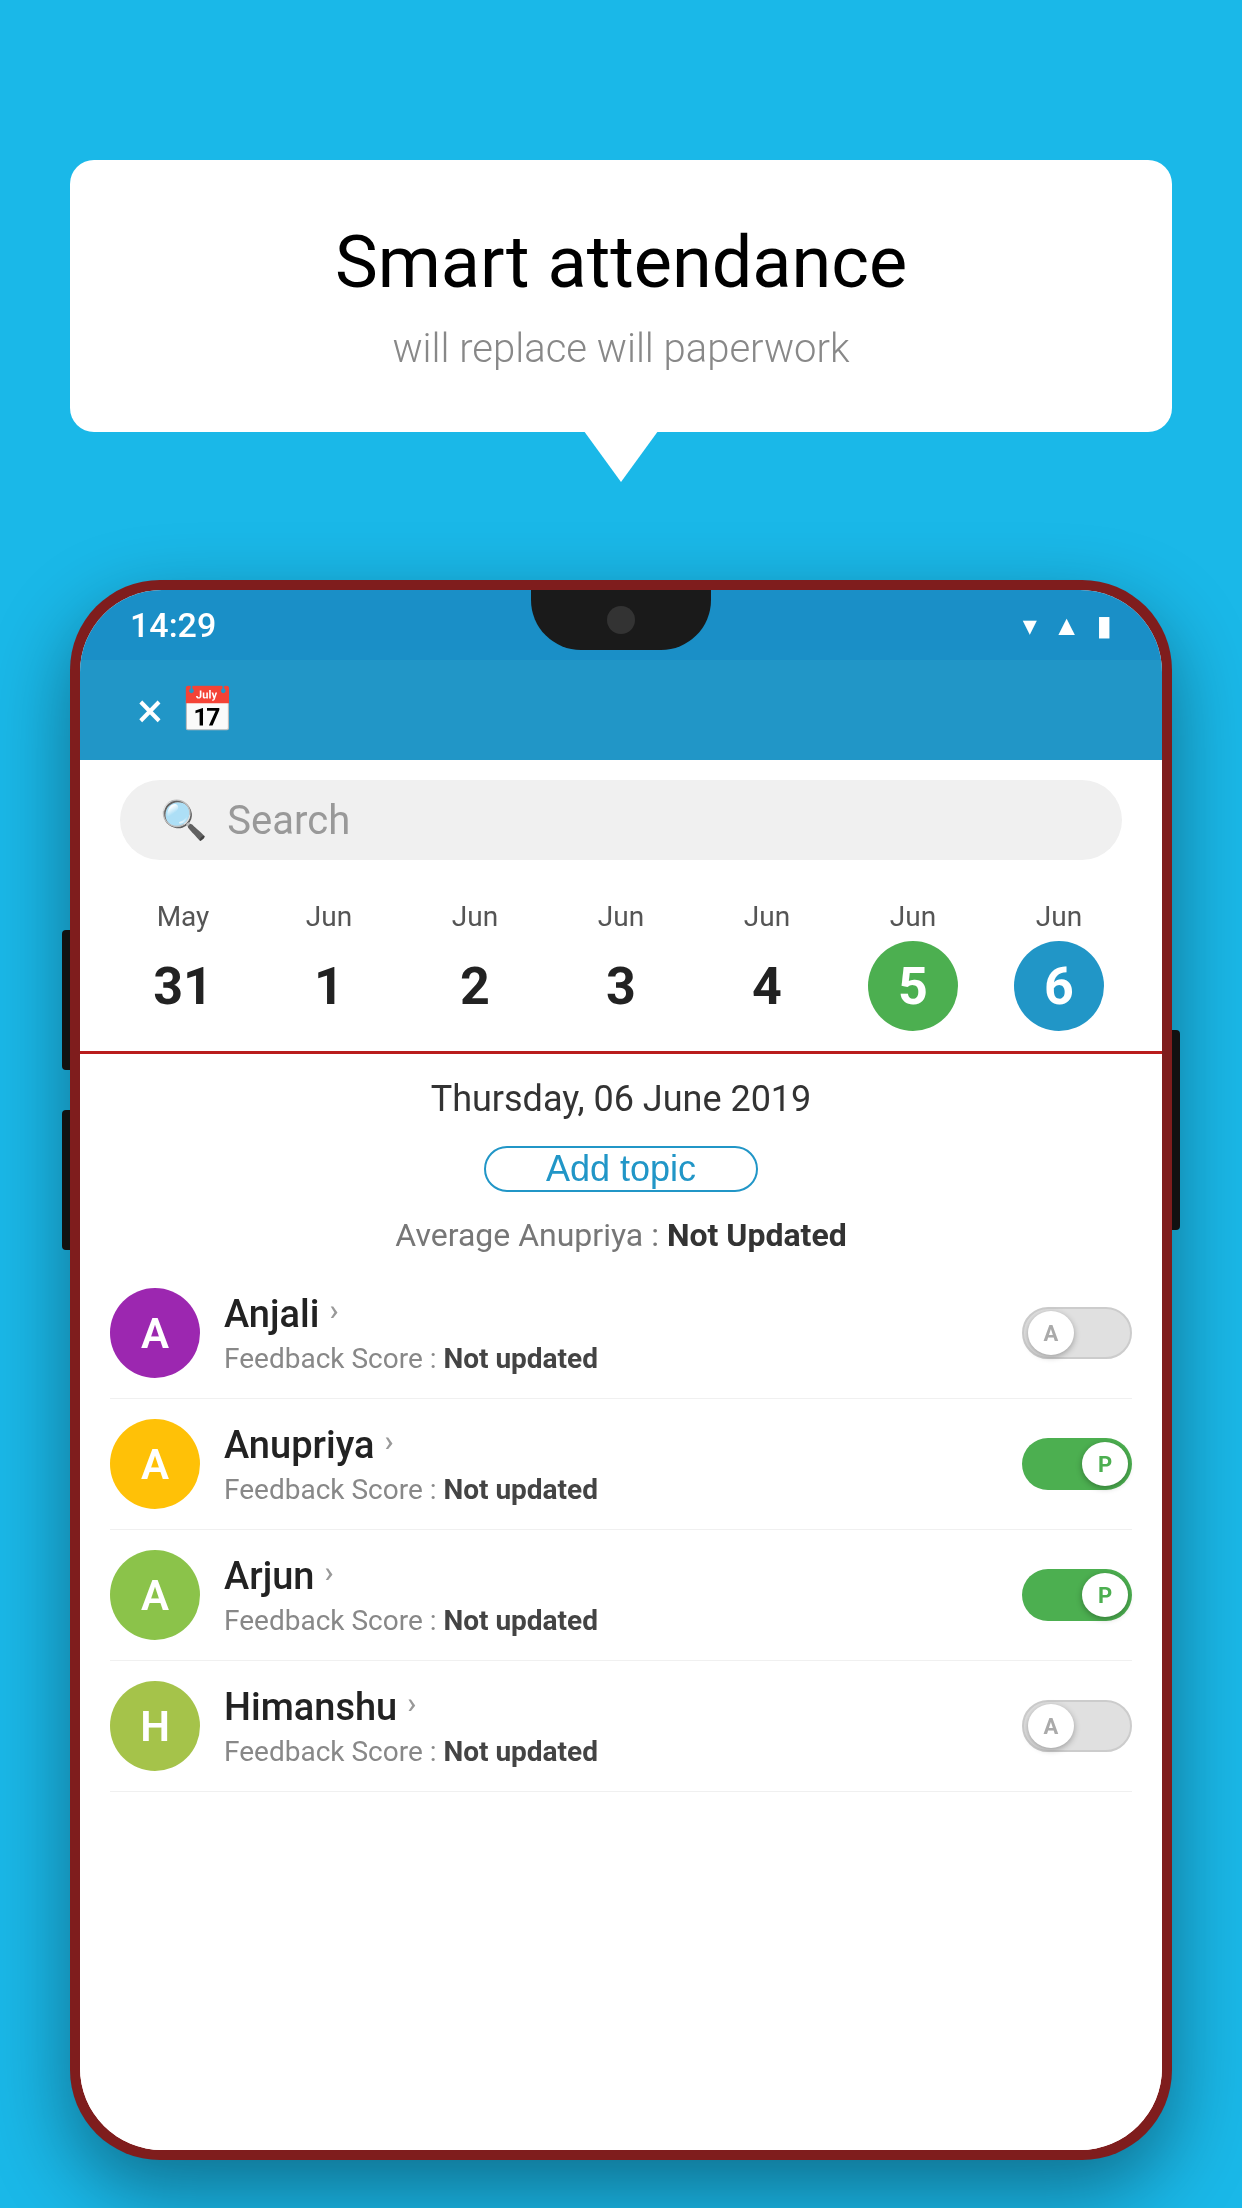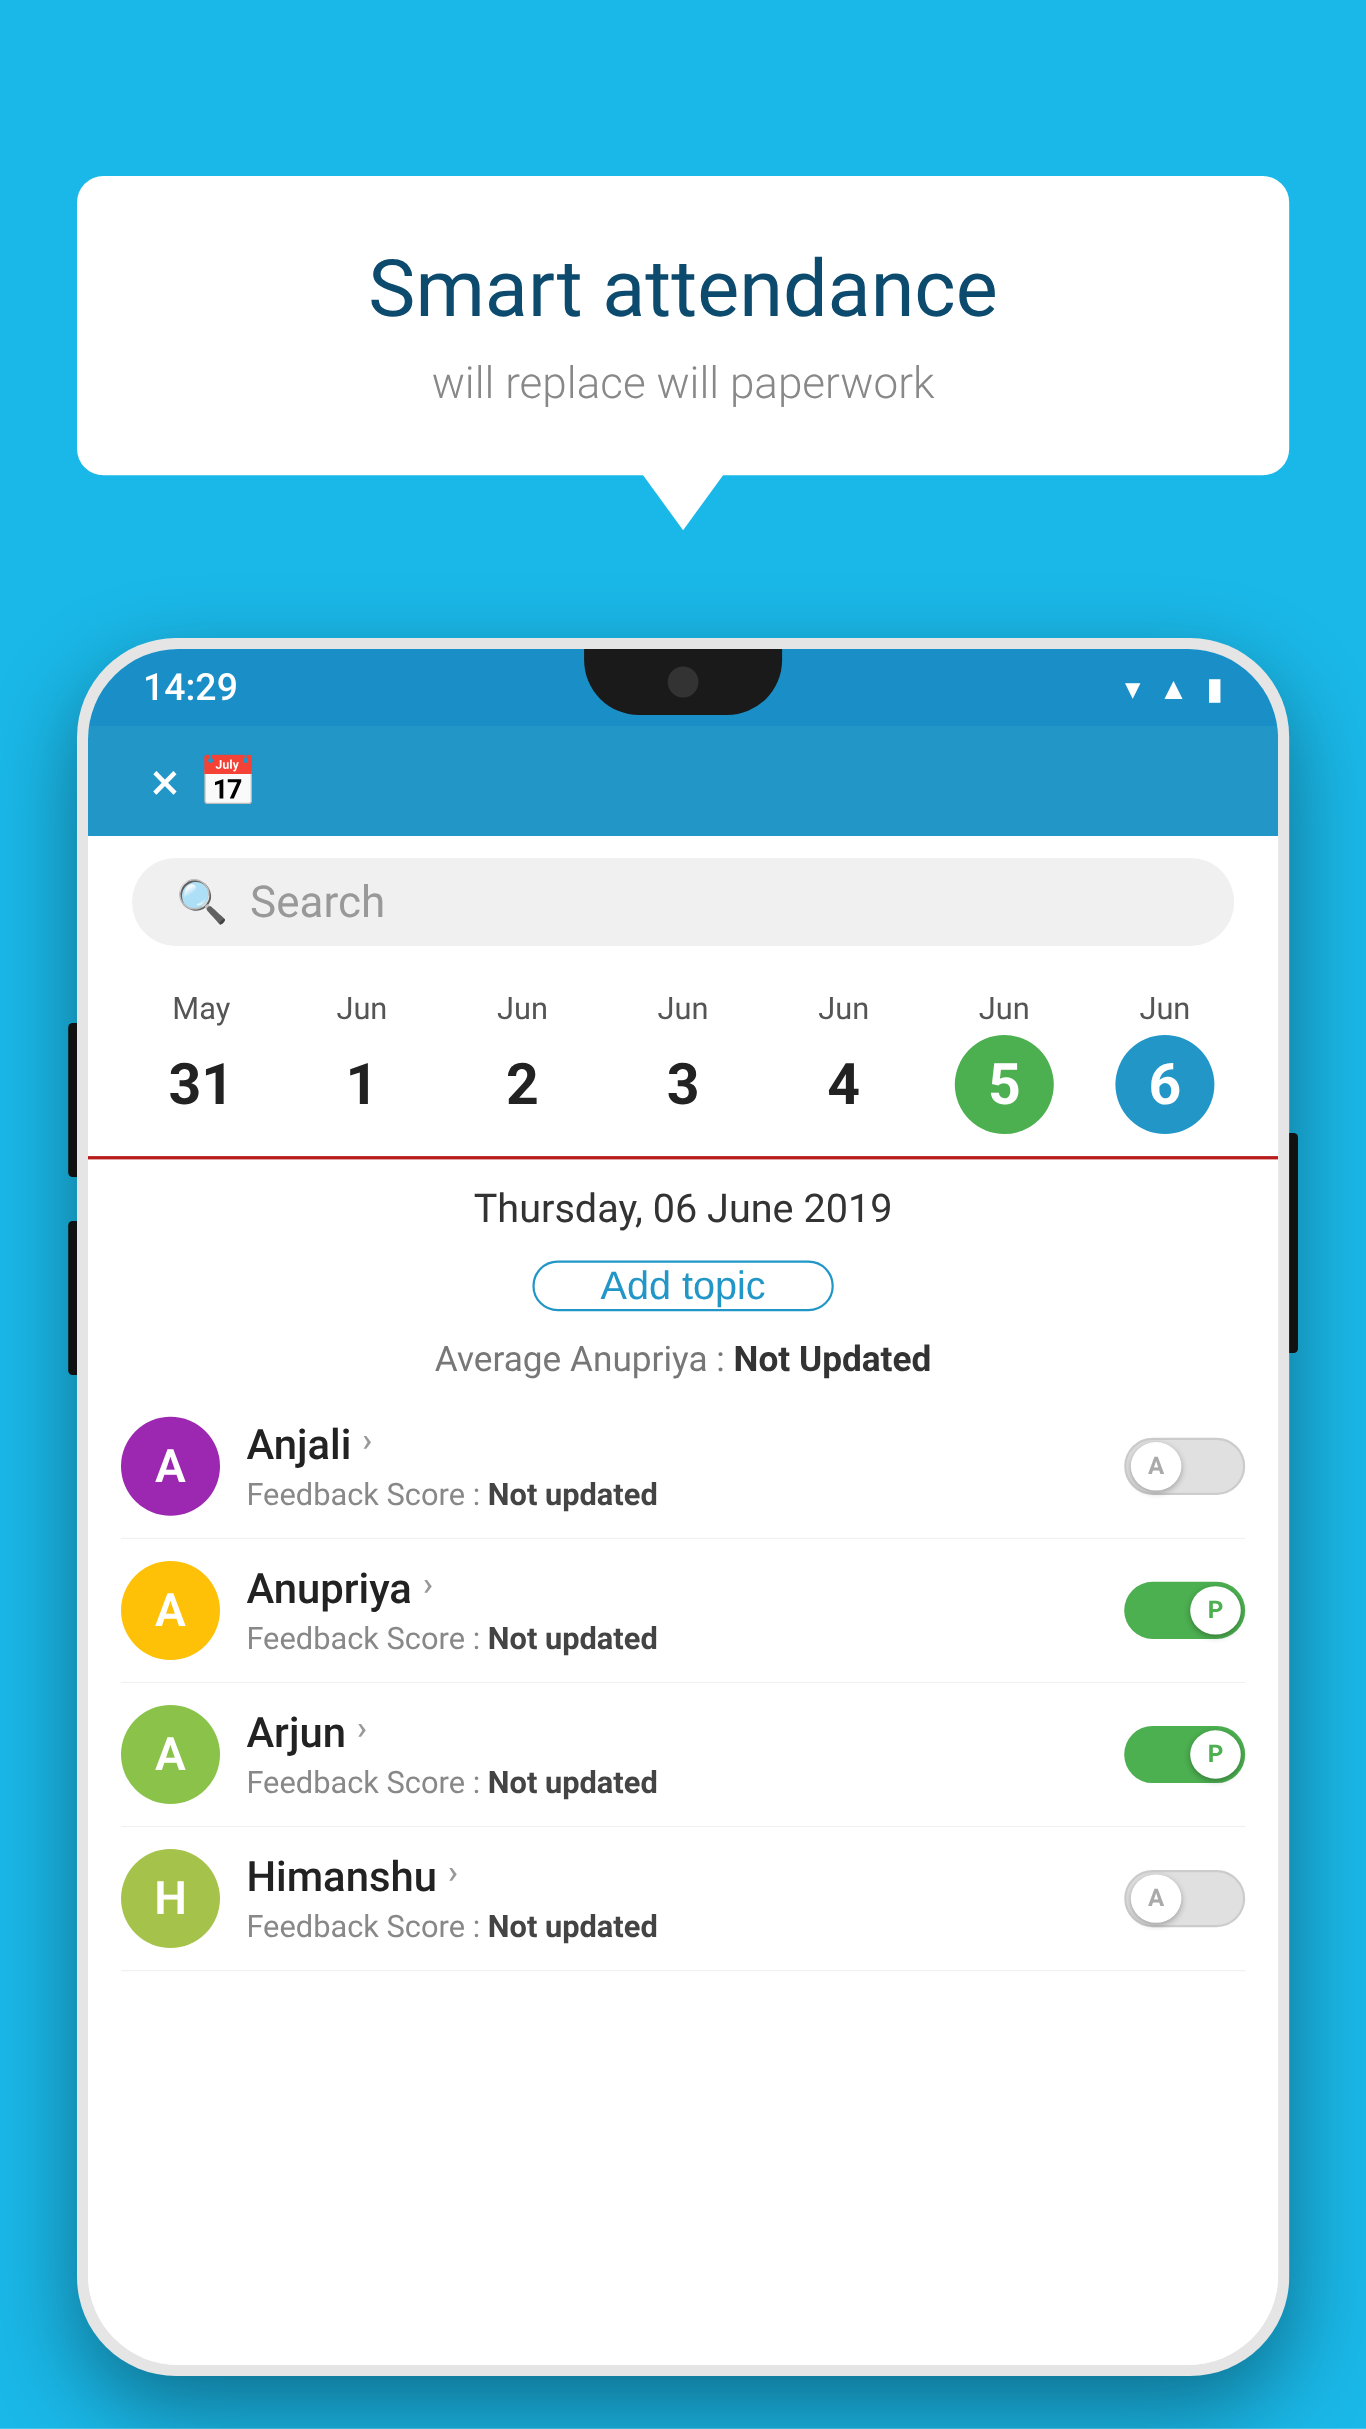--- a/index.html
+++ b/index.html
@@ -37,21 +37,21 @@
       transform: translateX(-50%);
       width: 0;
       height: 0;
       border-left: 40px solid transparent;
       border-right: 40px solid transparent;
       border-top: 55px solid white;
     }
 
     .speech-bubble-title {
       font-size: 72px;
-      color: #0c4a6e;
+      color: #000000;
       font-weight: 400;
       margin-bottom: 20px;
     }
 
     .speech-bubble-subtitle {
       font-size: 40px;
       color: #888;
       font-weight: 300;
     }
 
@@ -350,21 +350,21 @@
       color: #4caf50;
     }
 
     
     .phone-frame-outer {
       position: absolute;
       top: 580px;
       left: 70px;
       right: 70px;
       height: 1580px;
-      background: #e5e5e5;
+      background: #7f1d1d;
       border-radius: 90px;
       box-shadow: 0 30px 80px rgba(0,0,0,0.4);
     }
 
     .phone-inner {
       position: absolute;
       top: 10px;
       left: 10px;
       right: 10px;
       bottom: 10px;

